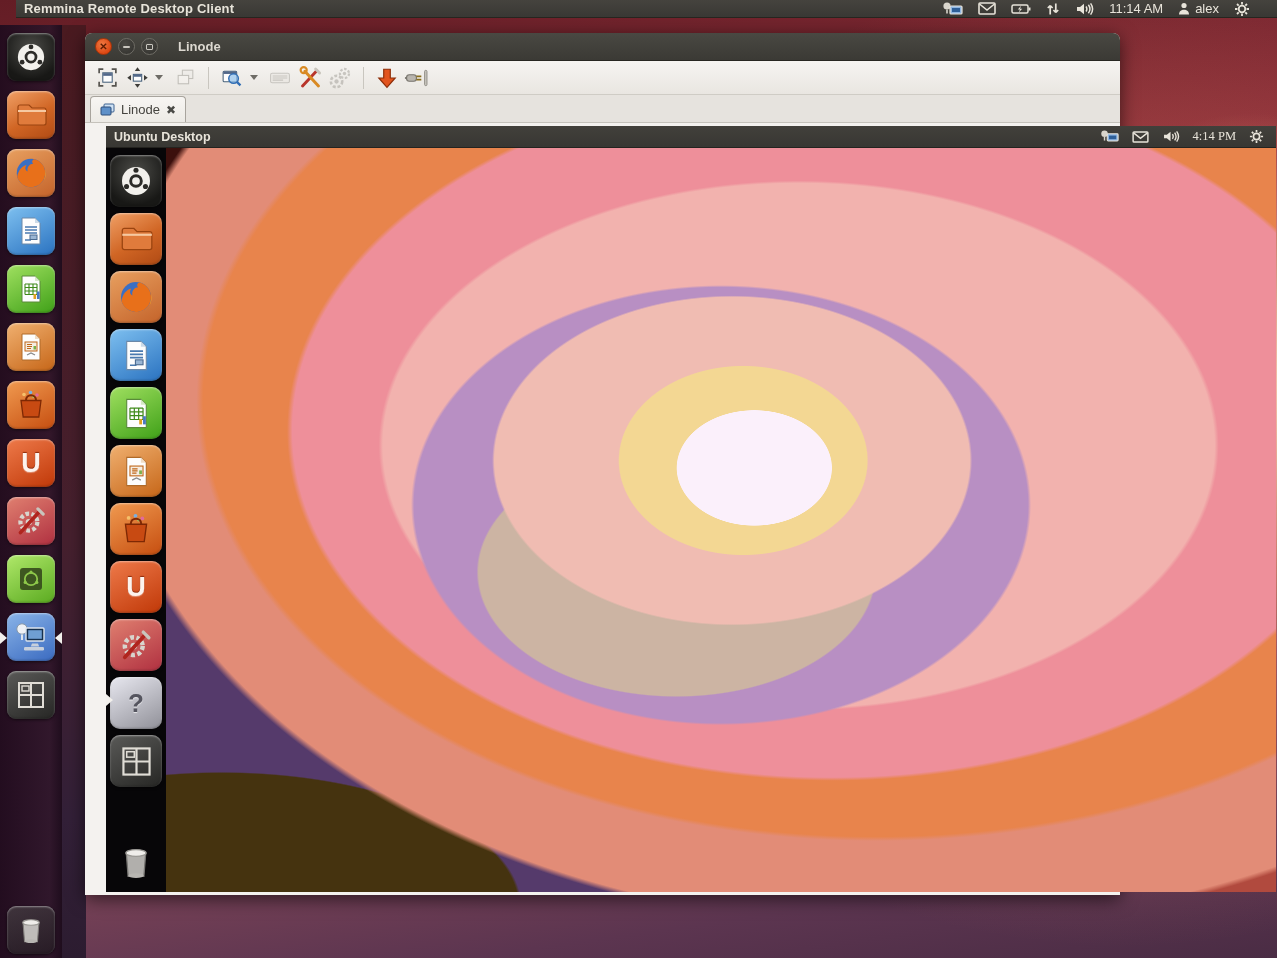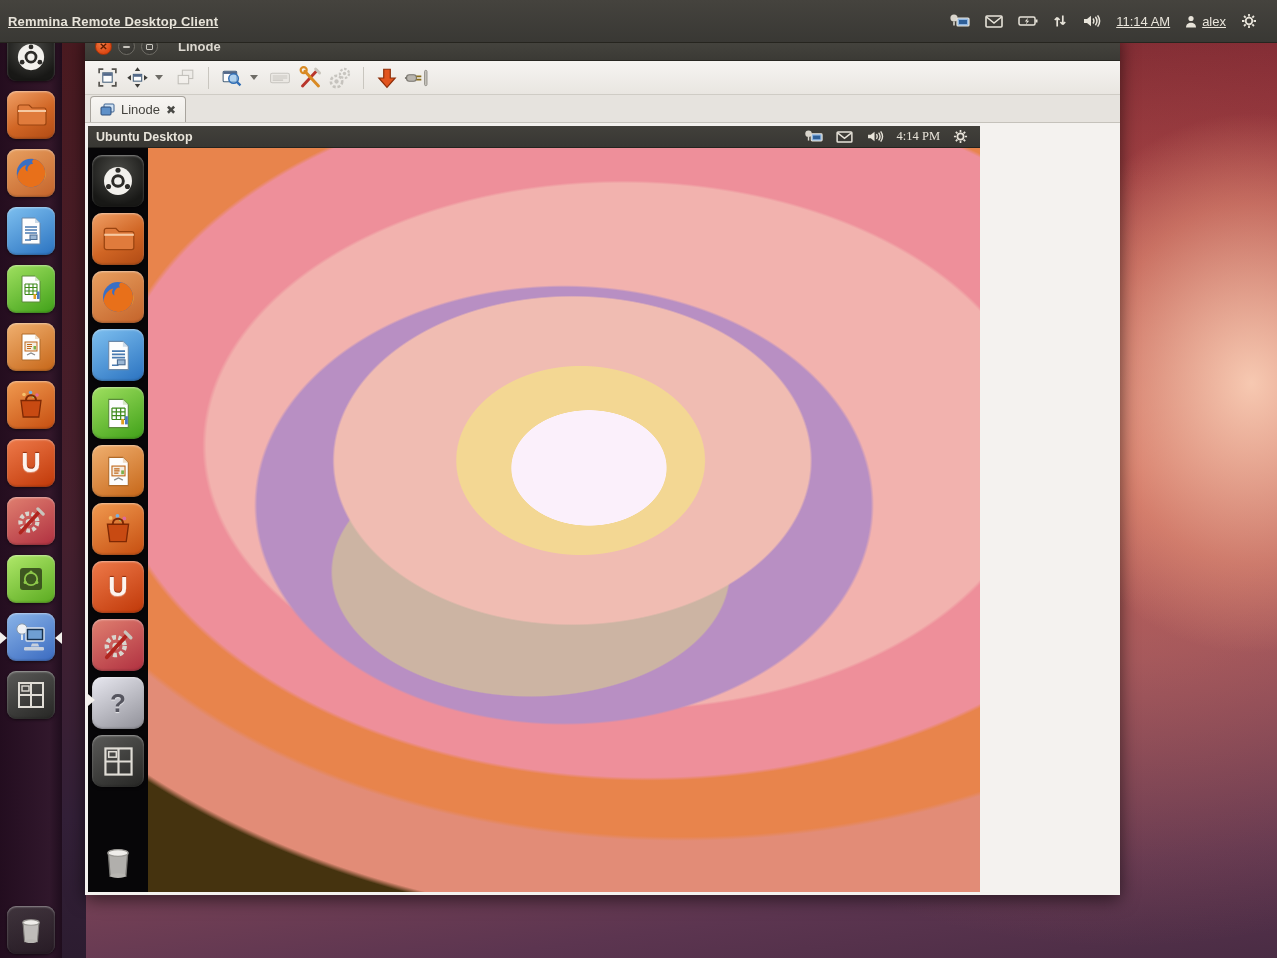--- a/index.html
+++ b/index.html
@@ -9,25 +9,25 @@
     font-family:"Liberation Sans", sans-serif;
     background:
       radial-gradient(ellipse 300px 360px at 98% 40%, rgba(252,210,185,.92) 0%, rgba(240,160,130,.45) 50%, rgba(240,160,130,0) 75%),
       radial-gradient(ellipse 800px 650px at 88% 48%, rgba(225,120,95,.55) 0%, rgba(225,120,95,0) 75%),
       linear-gradient(172deg, #641d25 0%, #8c2f3a 30%, #a04e55 55%, #8a4a5a 72%, #5c3550 90%, #4a2c44 100%);
   }
   .left-shade { position:absolute; left:0; top:25px; width:86px; bottom:0; z-index:1;
     background:linear-gradient(180deg,#4a1a20 0%,#46202e 55%,#332038 85%,#2c1c30 100%); }
 
   
-  .host-panel { position:absolute; top:0; left:0; right:0; height:43px; z-index:10;
+  .host-panel { position:absolute; top:0; left:16px; right:0; height:18px; z-index:10;
     background:linear-gradient(#45433e,#393834); border-bottom:1px solid #26251f;
-    display:flex; align-items:center; color:#e8e4da;text-decoration:underline; }
+    display:flex; align-items:center; color:#e8e4da; }
   .host-panel .app-title { font-size:13px; font-weight:bold; padding-left:8px; letter-spacing:.2px; }
-  .tray { margin-left:auto; display:flex; align-items:center; gap:15px; padding-right:20px; }
+  .tray { margin-left:auto; display:flex; align-items:center; gap:15px; padding-right:27px; }
   .tray .t-ic { display:flex; align-items:center; }
   .tray .t-text { font-size:13px; color:#e8e4da; }
   .user-box { display:flex; align-items:center; gap:5px; }
 
   
   .host-launcher { position:absolute; left:0; top:25px; width:62px; bottom:0; z-index:5;
     background:linear-gradient(90deg, rgba(34,12,30,.95), rgba(48,22,42,.88) 80%, rgba(30,12,28,.95));
     display:flex; flex-direction:column; align-items:center; padding-top:8px; gap:10px; }
   .tile { width:48px; height:48px; border-radius:9px; position:relative; flex:0 0 auto;
     box-shadow: inset 0 1px 2px rgba(255,255,255,.45), inset 0 -1px 2px rgba(0,0,0,.25), 0 1px 3px rgba(0,0,0,.55);
@@ -75,21 +75,21 @@
   .tsep { width:1px; height:22px; background:#c9c6bf; margin:0 7px; }
   .caret { width:0; height:0; border-left:4px solid transparent; border-right:4px solid transparent; border-top:5px solid #6e6c66; margin:0 6px 0 2px; }
 
   .tabbar { height:28px; background:#e6e3de; display:flex; align-items:flex-end; padding-left:5px; border-bottom:1px solid #c5c2bb; }
   .tab { height:26px; background:linear-gradient(#f8f6f3,#eceae5); border:1px solid #a8a49d; border-bottom:none;
     border-radius:4px 4px 0 0; display:flex; align-items:center; gap:6px; padding:0 9px; cursor:pointer; }
   .tab-label { font-size:13px; color:#45443f; }
   .tab-close { font-size:12px; color:#4a4a46; cursor:pointer; line-height:1; }
 
   .content-frame { position:absolute; left:0; right:0; top:90px; bottom:0; background:#f4f2ef; padding:3px; }
-  .remote-view { position:relative; width:892px; height:766px; background:#000; overflow:hidden; }
+  .remote-view { position:relative; width:1170px; height:766px; background:#000; overflow:hidden;margin-left:18px; }
 
   
   .remote-panel { position:absolute; top:0; left:0; right:0; height:22px; z-index:4;
     background:linear-gradient(#42403b,#383733); border-bottom:1px solid #24231f;
     display:flex; align-items:center; color:#e8e4da; }
   .remote-panel .app-title { font-size:12.5px; font-weight:bold; padding-left:8px; }
   .remote-panel .tray { gap:13px; padding-right:12px; }
   .remote-panel .t-text { font-size:12.5px;font-family:Liberation Serif, serif; }
 
   .remote-launcher { position:absolute; left:0; top:22px; width:60px; bottom:0; z-index:3; background:#070608;

